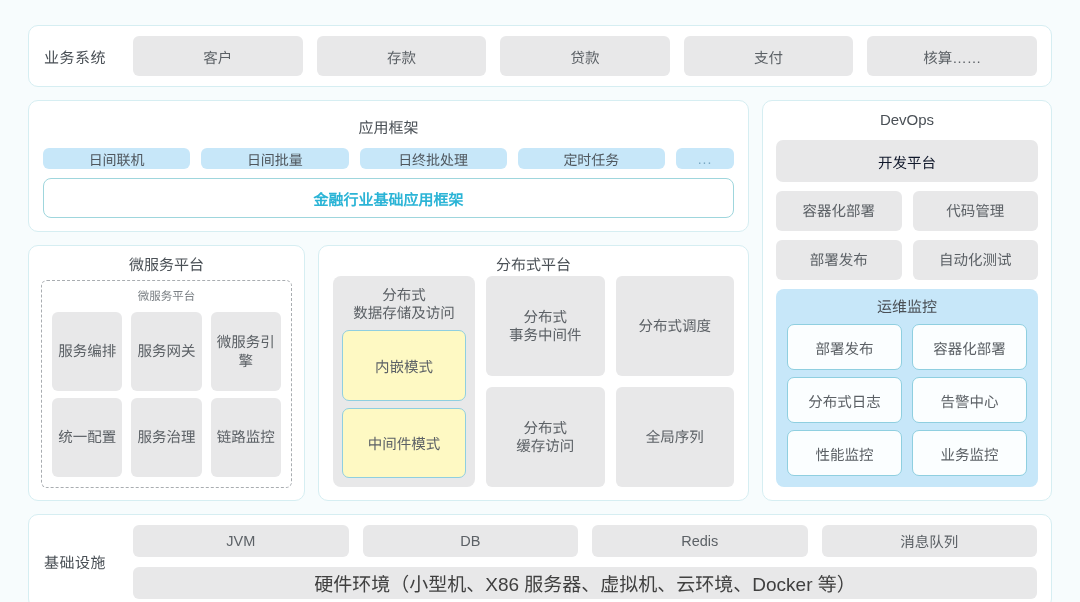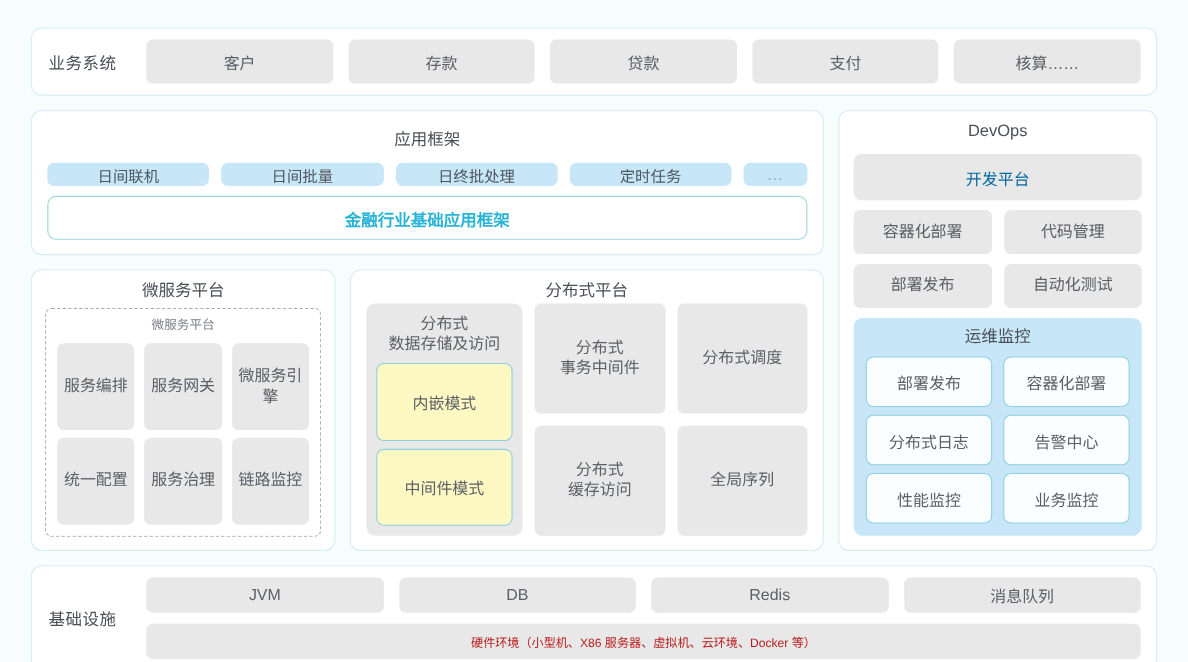--- a/index.html
+++ b/index.html
@@ -243,21 +243,22 @@
     gap: 9px;
   }
   .devops-wide {
     background: #e8e8e9;
     border-radius: 7px;
     height: 42px;
     display: flex;
     align-items: center;
     justify-content: center;
     font-size: 14.5px;
-    color: #0369a1;
+    color: #0f172a;
+    font-family: Liberation Serif, serif;
   }
   .devops-grid {
     display: grid;
     grid-template-columns: 1fr 1fr;
     gap: 9px 11px;
   }
   .devops-grid .tile-gray {
     height: 40px;
   }
   .ops {
@@ -315,22 +316,22 @@
   .infra-cells .cell-gray {
     height: 32px;
   }
   .infra-hw {
     background: #e8e8e9;
     border-radius: 6px;
     height: 32px;
     display: flex;
     align-items: center;
     justify-content: center;
-    font-size: 11px;
-    color: #b91c1c;
+    font-size: 19px;
+    color: #404040;
     text-align: center;
   }
 </style>
 </head>
 <body>
 
 <div class="page">
 
   <section class="shell biz-row">
     <div class="row-label">业务系统</div>

